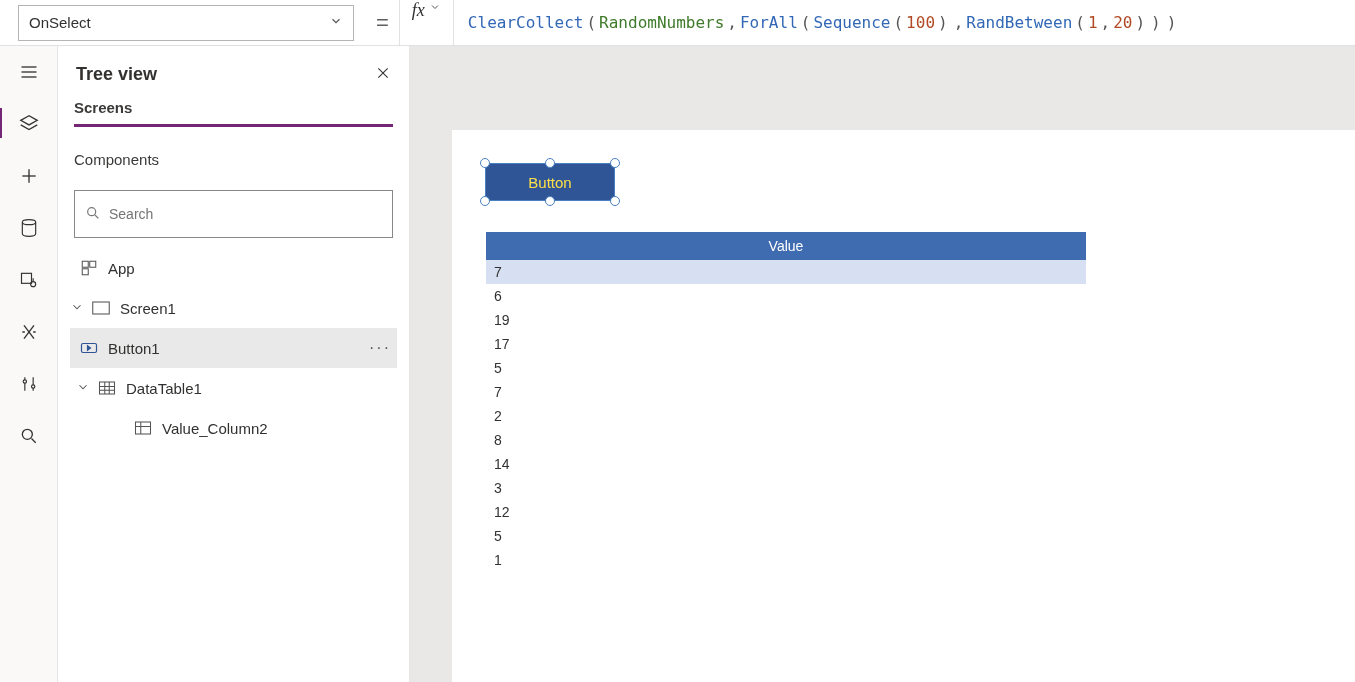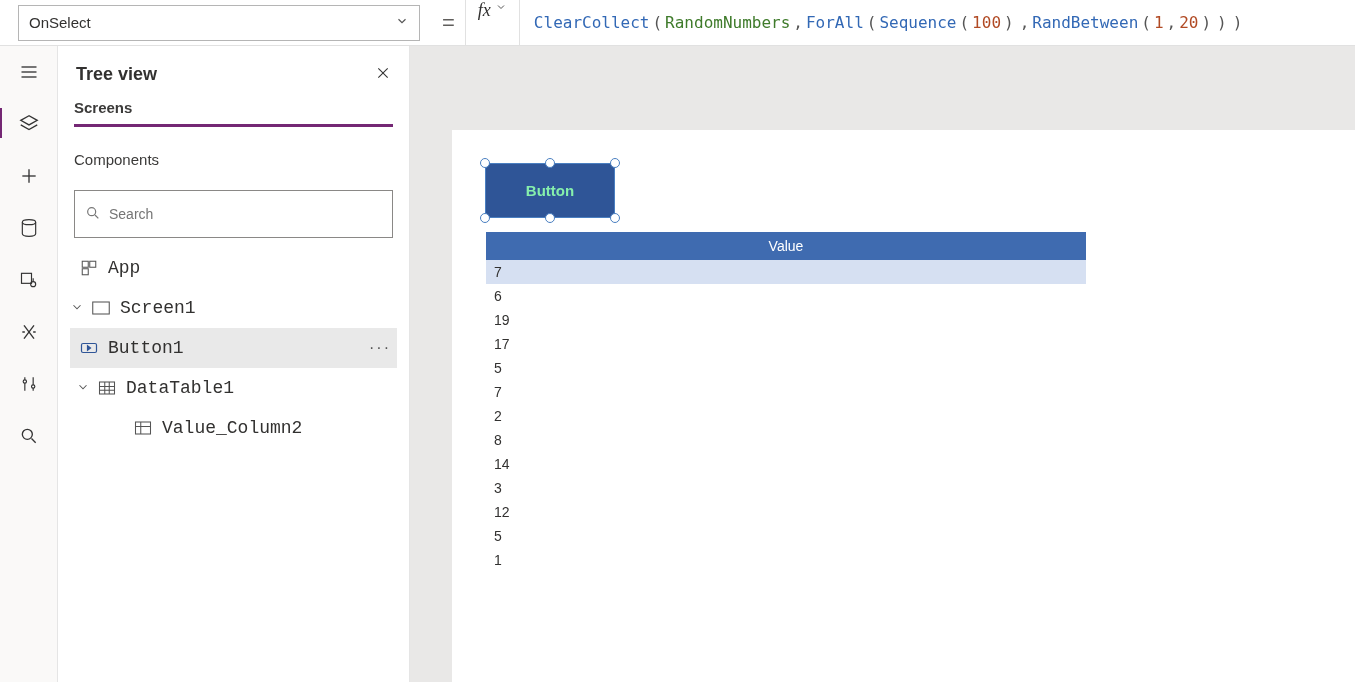--- a/index.html
+++ b/index.html
@@ -1,19 +1,19 @@
 <!DOCTYPE html>
 <html><head>
   <meta charset="utf-8">
   <style>
     * { margin: 0; padding: 0; box-sizing: border-box; }
     body { font-family: "Segoe UI", Tahoma, sans-serif; font-size: 14px; color: #323130; background: #faf9f8; width: 1355px; height: 682px; overflow: hidden; }
     
     .formula-bar { display: flex; align-items: center; height: 46px; background: #fff; border-bottom: 1px solid #e1e1e1; }
-    .prop-select { width: 402px; height: 36px; margin: 0 12px 0 18px; border: 1px solid #b5b5b5; display: flex; align-items: center; justify-content: space-between; padding: 0 10px; font-size: 15px; background: #fff; }
+    .prop-select { width: 336px; height: 36px; margin: 0 12px 0 18px; border: 1px solid #b5b5b5; display: flex; align-items: center; justify-content: space-between; padding: 0 10px; font-size: 15px; background: #fff; }
     .eq { font-size: 22px; color: #605e5c; margin: 0 10px; }
     .fx-box { display: flex; border-left: 1px solid #e1e1e1; height: 100%; padding: 0 12px; }
     .fx-txt { font-style: italic; font-family: "Segoe UI"; font-size: 18px; }
     .formula-input { flex: 1; height: 100%; display: flex; align-items: center; border-left: 1px solid #e1e1e1; padding-left: 14px; font-family: Consolas, monospace; font-size: 16px; }
     .formula-input .paren, .formula-input .comma { color: #555; margin: 0 3px; }
     .fn  { color: #3268b5; }
     .ident { color: #3f7b2b; }
     .num { color: #b14a24; }
     
     .main { display: flex; height: calc(100% - 46px); }
@@ -26,32 +26,32 @@
     .tp-head { display: flex; justify-content: space-between; align-items: center; margin: 4px 6px 14px; }
     .tp-title { font-size: 18px; font-weight: 600; }
     .tabs { display: flex; gap: 24px; padding: 0 4px; flex-direction: column; }
     .tab { font-size: 15px; padding-bottom: 8px; cursor: pointer; color: #3b3a39; }
     .tab.active { font-weight: 600; border-bottom: 3px solid #742774; }
     .search-box { display: flex; align-items: center; border: 1px solid #8a8886; height: 48px; margin: 14px 4px 10px; padding: 0 10px; gap: 8px; }
     .search-box input { border: none; outline: none; flex: 1; font-size: 14px; background: transparent; }
     .tree { margin-top: 2px; }
     .tree-row { display: flex; align-items: center; height: 40px; padding: 0 6px; cursor: pointer; }
     .tree-row.selected { background: #e9e9e9; }
-    .tree-row .label { flex: 1; font-size: 18px; font-family: Liberation Mono, monospace; }
+    .tree-row .label { flex: 1; font-size: 15px; }
     .more { font-size: 16px; color: #555; letter-spacing: 2px; }
     .indent1 { padding-left: 6px; }
     .indent2 { }
     .indent3 { padding-left: 60px; }
     .chev { margin-right: 4px; }
     .ic { width: 26px; display: flex; justify-content: center; margin-right: 6px; }
     
     .canvas-area { flex: 1; background: #e9e8e7; position: relative; padding: 84px 0 0 42px; }
     .canvas { background: #fff; width: 100%; height: 100%; position: relative; padding: 34px; }
     .sel-wrap { position: absolute; left: 34px; top: 34px; }
-    .btn-el { width: 128px; height: 53px; background: #2f5597; color: #86efac; font-weight: 700; border: none; font-size: 15px; }
+    .btn-el { width: 128px; height: 36px; background: #2f5597; color: #fde047; font-weight: 400; border: none; font-size: 15px; }
     .sel-border { position: absolute; inset: -1px; border: 1.5px solid #4a7fc1; pointer-events: none; }
     .handle { position: absolute; width: 10px; height: 10px; border: 1.5px solid #4a7fc1; background: #fff; border-radius: 50%; }
     .h-tl { left: -6px; top: -6px; } .h-tr { right: -6px; top: -6px; }
     .h-bl { left: -6px; bottom: -6px; } .h-br { right: -6px; bottom: -6px; }
     .h-tc { left: 50%; margin-left: -5px; top: -6px; }
     .h-bc { left: 50%; margin-left: -5px; bottom: -6px; }
     .dtable { position: absolute; left: 34px; top: 102px; width: 600px; border-collapse: collapse; font-size: 14px; }
     .dtable th { background: #3f6bb0; color: #fff; font-weight: 400; padding: 6px; text-align: center; }
     .dtable td { padding: 4px 8px; }
     .dtable tr.sel td { background: #d6e0f2; }

